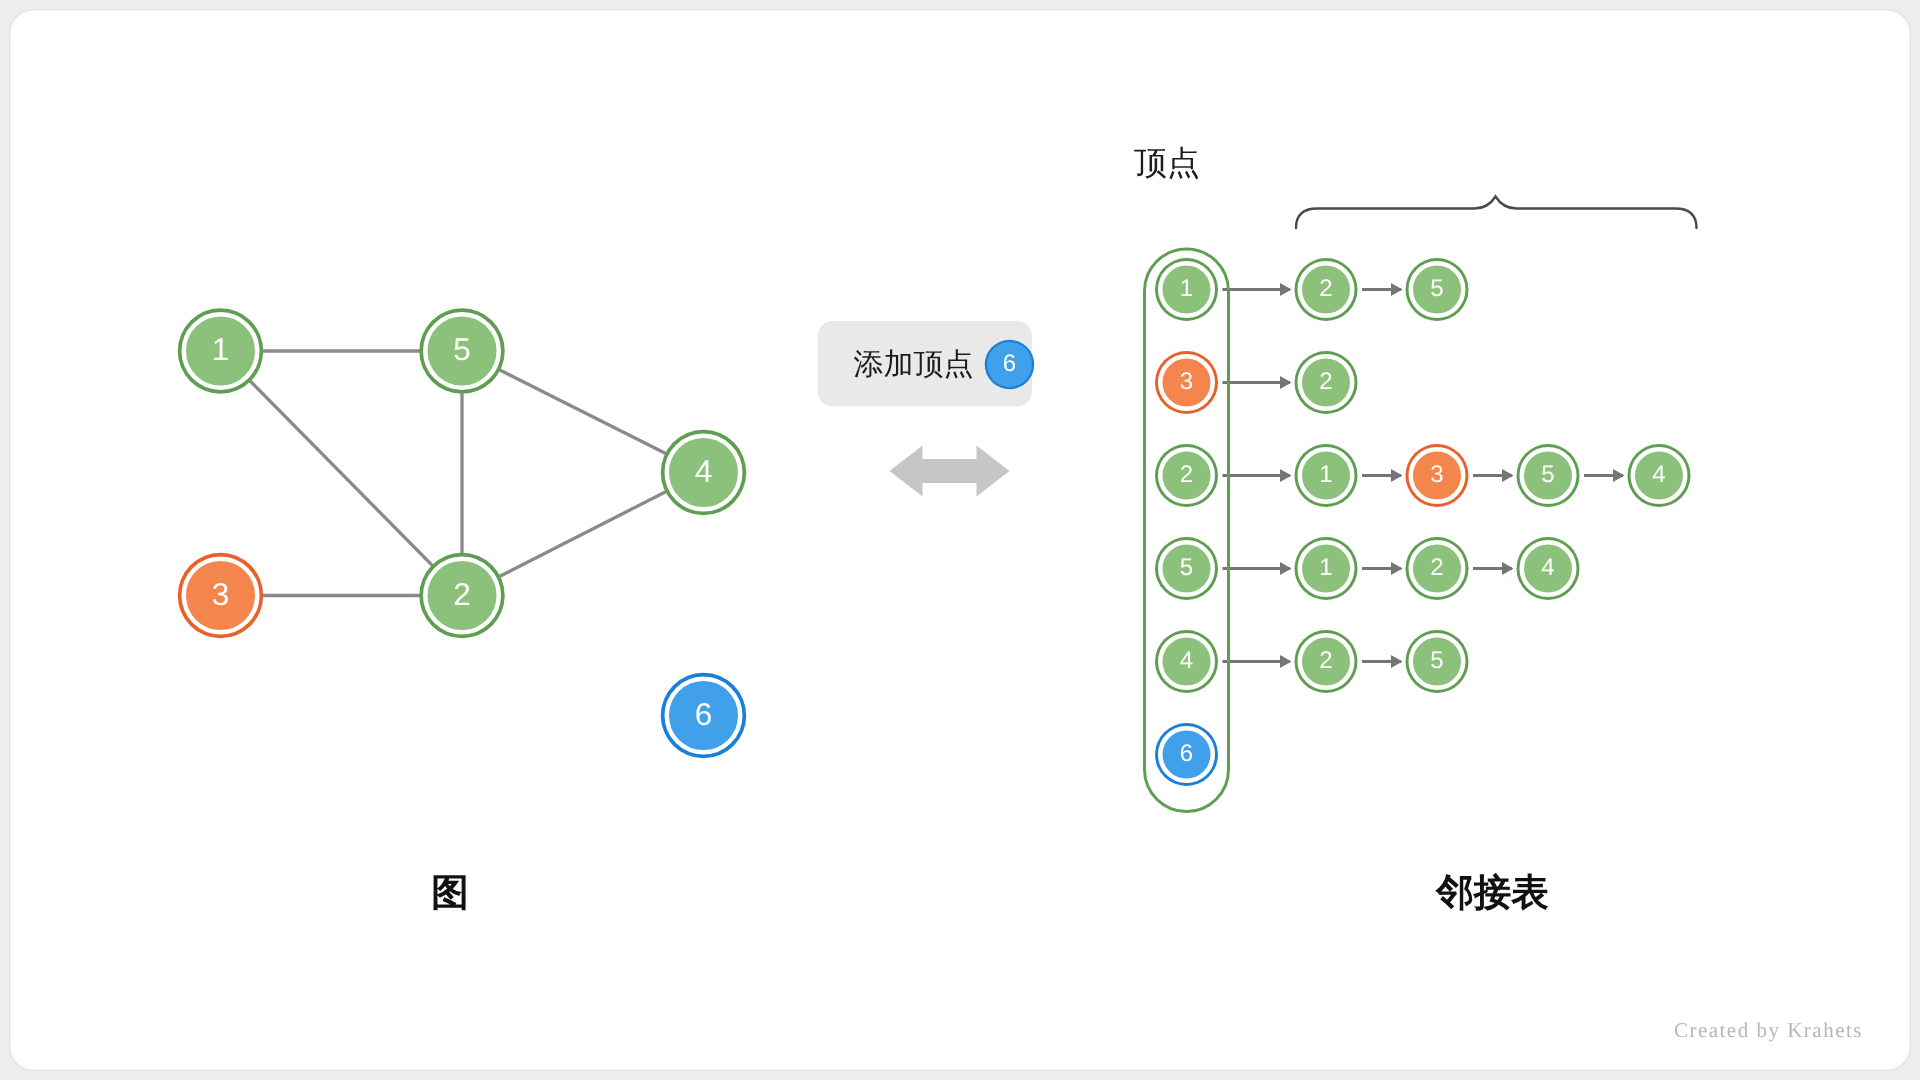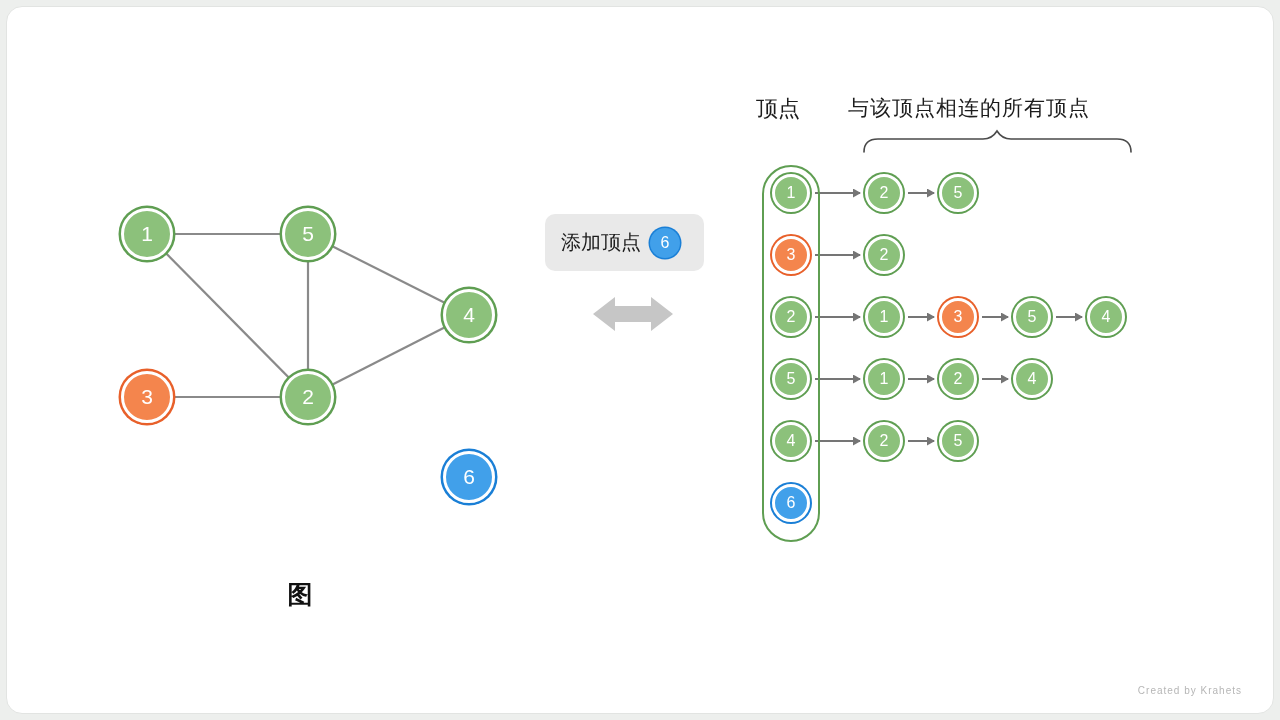--- a/index.html
+++ b/index.html
@@ -8,28 +8,28 @@
   #overlay{position:absolute;left:0;top:0;width:1280px;height:720px;}
   .circle{position:absolute;box-sizing:border-box;border:3px solid #fff;border-radius:50%;
           color:#fff;display:flex;align-items:center;justify-content:center;font-weight:500;}
   .hdr{position:absolute;color:#1c1c1c;text-align:left;}
   .hdr-vertex{left:756px;top:94px;width:70px;font-size:22px;}
   .hdr-neighbors{left:848px;top:94px;width:300px;font-size:21px;letter-spacing:1px;}
   .title{position:absolute;color:#111;font-size:25px;font-weight:bold;text-align:center;}
   .title-graph{left:245px;top:578px;width:110px;}
   .title-adj{left:925px;top:578px;width:140px;}
   .mid-box{position:absolute;left:545px;top:214px;width:143px;height:57px;background:#e9e9e9;
-           border-radius:10px;display:flex;align-items:center;justify-content:flex-start;gap:9px;
-           font-size:20px;color:#1c1c1c;padding-left:16px;}
+           border-radius:10px;display:flex;align-items:center;justify-content:flex-end;gap:9px;
+           font-size:20px;color:#1c1c1c;}
   .badge{width:30px;height:30px;border-radius:50%;color:#fff;display:flex;align-items:center;
          justify-content:center;font-size:16px;box-sizing:border-box;}
   .adj-col{position:absolute;left:762px;top:165px;width:58px;height:377px;border:2px solid #5f9e52;
            border-radius:29px;box-sizing:border-box;}
-  .watermark{position:absolute;right:38px;bottom:24px;font-family:Liberation Sans, sans-serif;
-             font-size:10px;color:#b6b6b6;letter-spacing:1px;}
+  .watermark{position:absolute;right:38px;bottom:24px;font-family:Liberation Serif, serif;
+             font-size:14px;color:#b6b6b6;letter-spacing:1px;}
 </style>
 </head>
 <body>
 
 <div class="card"></div>
 
 <div class="canvas">
   <svg id="overlay">
       <defs>
         <marker id="ah" markerWidth="9" markerHeight="9" refX="7" refY="4.5" orient="auto" markerUnits="userSpaceOnUse">
@@ -84,20 +84,20 @@
       <div class="circle" style="left: 939px; top: 422px; width: 38px; height: 38px; background: rgb(140, 193, 123); box-shadow: rgb(95, 158, 82) 0px 0px 0px 2px; font-size: 16px;">5</div>
       <div class="circle" style="left: 772px; top: 484px; width: 38px; height: 38px; background: rgb(65, 160, 234); box-shadow: rgb(26, 127, 214) 0px 0px 0px 2px; font-size: 16px;">6</div>
     </div>
 
   <div class="mid-box">
     <span>添加顶点</span>
     <span class="badge" id="action-badge" style="background: rgb(65, 160, 234); box-shadow: rgb(26, 127, 214) 0px 0px 0px 1.5px;">6</span>
   </div>
 
   <div class="hdr hdr-vertex">顶点</div>
-  <div class="hdr hdr-neighbors">与该顶点相连的所有顶点</div>
 
   <div class="adj-col" id="adj-column" style="border-color: rgb(95, 158, 82);"></div>
 
   <div class="title title-graph">图</div>
+  <div class="title title-adj">邻接表</div>
 
   <div class="watermark">Created by Krahets</div>
 </div>
 
 </body></html>

